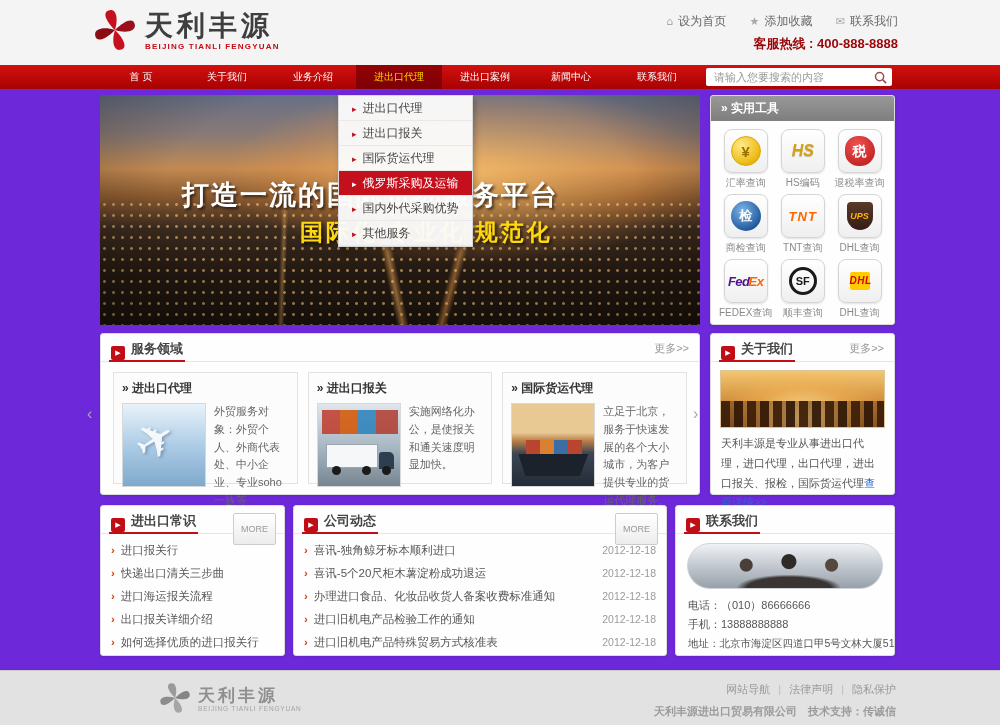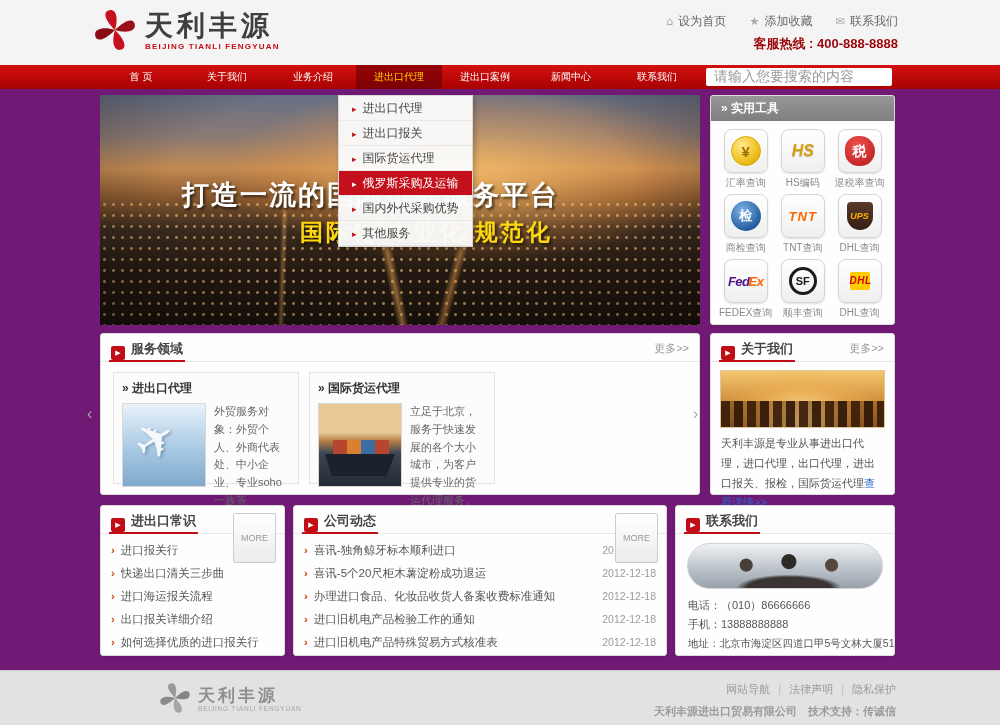--- a/index.html
+++ b/index.html
@@ -1,37 +1,37 @@
 <!DOCTYPE html>
 <html><head>
 <meta charset="utf-8">
 <style>
   * { margin:0; padding:0; box-sizing:border-box; }
   body { font-family:"Liberation Sans","DejaVu Sans",sans-serif; background:#dcdcdc; }
-  .page { position:relative; width:1000px; height:725px; margin:0 auto; background:#701a75; overflow:hidden; }
+  .page { position:relative; width:1000px; height:725px; margin:0 auto; background:#6d28d9; overflow:hidden; }
 
   
   .header { position:absolute; left:0; top:0; width:1000px; height:65px; background:#f4f4f4; }
   .logo { position:absolute; left:92px; top:7px; display:flex; align-items:center; }
   .logo-text { margin-left:7px; }
   .logo-title { font-family:"DejaVu Serif","Liberation Serif",serif; font-size:28px; font-weight:bold; color:#3f3f3f; letter-spacing:4px; line-height:32px; }
   .logo-sub { font-size:8px; font-weight:bold; color:#c40d16; letter-spacing:1.2px; }
   .quick { position:absolute; top:13px; right:102px; font-size:12px; color:#666; }
   .quick-item { margin-left:20px; cursor:pointer; }
   .quick-item .g { color:#a9a9a9; margin-right:5px; font-size:11px; font-family:"DejaVu Sans",sans-serif; }
   .hotline { position:absolute; top:35px; right:102px; font-size:13px; font-weight:bold; color:#9b0509; }
 
   
   .nav { position:absolute; left:0; top:65px; width:1000px; height:24px; background:linear-gradient(#d3100f,#a80202); z-index:20; }
   .nav-items { position:absolute; left:98px; top:0; display:flex; }
   .nav-item { width:86px; line-height:24px; text-align:center; font-size:10px; color:#fff; cursor:pointer; position:relative; }
   .nav-item.active { background:linear-gradient(#930205,#7e0104); color:#ffd400; }
   .nav-item.active::after { content:""; position:absolute; left:50%; margin-left:-4px; bottom:-5px; border:4px solid transparent; border-top:5px solid #7e0104; z-index:40; }
   .search { position:absolute; right:108px; top:3px; width:186px; height:18px; background:#fff; border-radius:2px; display:flex; align-items:center; padding:0 5px 0 8px; }
-  .search input { flex:1; border:none; outline:none; background:transparent; font-size:14px; color:#666; font-family:Liberation Mono, monospace; }
+  .search input { flex:1; border:none; outline:none; background:transparent; font-size:11px; color:#666; font-family:Liberation Sans, sans-serif; }
   .search input::placeholder { color:#999; }
 
   
   .banner { position:absolute; left:100px; top:95px; width:600px; height:230px; overflow:hidden; z-index:1;
     background:
       radial-gradient(ellipse 330px 120px at 62% 34%, rgba(255,196,110,.75), rgba(255,160,70,.22) 55%, transparent 75%),
       linear-gradient(180deg,#667086 0%,#8b7a74 18%,#c28a52 32%,#8a5a30 44%,#3a2a1e 58%,#221811 78%,#17100b 100%); }
   .banner .lights { position:absolute; left:0; right:0; top:45%; bottom:0; background-image:radial-gradient(rgba(255,205,125,.7) 1px, transparent 1.6px); background-size:9px 11px; opacity:.8; }
   .banner .roads { position:absolute; left:0; right:0; top:50%; bottom:0;
     background:
@@ -49,21 +49,21 @@
   .dd-item.active { background:#c3101c; color:#fff; }
   .dd-item.active .b { color:#fff; }
 
   
   .box { position:absolute; background:#fefefe; border:1px solid #dcdcdc; border-radius:3px; box-shadow:0 1px 3px rgba(0,0,0,.10); }
   .box-header { position:relative; height:28px; line-height:28px; border-bottom:1px solid #e6e6e6; padding:0 10px; }
   .marker { display:inline-block; width:14px; height:14px; background:#c00d16; color:#fff; font-size:7px; line-height:14px; text-align:center; vertical-align:-2px; margin-right:6px; border-radius:2px; }
   .btitle { font-size:13px; font-weight:bold; color:#444; }
   .redline { position:absolute; left:8px; bottom:-1px; height:2px; background:#c00d16; width:80px; }
   .more-link { position:absolute; right:10px; top:0; font-size:11px; color:#999; cursor:pointer; }
-  .more-badge { position:absolute; right:8px; top:7px; font-size:9px; color:#999; border:1px solid #ccc; background:linear-gradient(#fff,#ececec); padding:10px 7px; border-radius:2px; cursor:pointer; }
+  .more-badge { position:absolute; right:8px; top:7px; font-size:9px; color:#999; border:1px solid #ccc; background:linear-gradient(#fff,#ececec); padding:1px 7px; border-radius:2px; cursor:pointer; }
 
   
   .tools { left:710px; top:95px; width:185px; height:230px; }
   .tools-header { height:25px; line-height:25px; background:linear-gradient(#989898,#7e7e7e); color:#fff; font-size:12px; font-weight:bold; padding-left:10px; border-radius:2px 2px 0 0; }
   .tools-grid { display:grid; grid-template-columns:repeat(3,1fr); gap:4px 4px; padding:8px 8px; text-align:center; }
   .tile { width:44px; height:44px; margin:0 auto; background:linear-gradient(#fff,#efefef); border:1px solid #d5d5d5; border-radius:8px; box-shadow:0 1px 2px rgba(0,0,0,.12); display:flex; align-items:center; justify-content:center; cursor:pointer; }
   .tlabel { font-size:10px; color:#8a8a8a; margin-top:3px; white-space:nowrap; }
   .ticon { display:inline-block; font-weight:bold; }
   .ticon-coin { width:30px; height:30px; border-radius:50%; background:radial-gradient(circle at 35% 30%,#ffe98a,#f0c020 60%,#cf9a00); color:#9a7000; font-size:15px; line-height:30px; text-align:center; border:1px solid #d8ab00; }
   .ticon-hs { color:#d4a017; font-size:16px; font-style:italic; text-shadow:0 1px 1px rgba(120,80,0,.4); }
@@ -269,20 +269,33 @@
       <div class="card">
         <div class="card-title" data-bind="services.cards.0.title">» 进出口代理</div>
         <div class="card-body">
           <div class="cimg cimg-plane">
               <span class="glyph">✈</span>
             </div>
           <div class="card-text" data-bind="services.cards.0.text">外贸服务对象：外贸个人、外商代表处、中小企业、专业soho一族等</div>
         </div>
       </div>
       <div class="card">
+        <div class="card-title" data-bind="services.cards.1.title">» 进出口报关</div>
+        <div class="card-body">
+          <div class="cimg cimg-truck">
+            <div class="t-trailer"></div>
+            <div class="t-cab"></div>
+            <div class="t-w" style="left:14px"></div>
+            <div class="t-w" style="left:44px"></div>
+            <div class="t-w" style="left:64px"></div>
+          </div>
+          <div class="card-text" data-bind="services.cards.1.text">实施网络化办公，是使报关和通关速度明显加快。</div>
+        </div>
+      </div>
+      <div class="card">
         <div class="card-title" data-bind="services.cards.2.title">» 国际货运代理</div>
         <div class="card-body">
           <div class="cimg cimg-ship"></div>
           <div class="card-text" data-bind="services.cards.2.text">立足于北京，服务于快速发展的各个大小城市，为客户提供专业的货运代理服务。</div>
         </div>
       </div>
     </div>
   </div>
   <div class="car-arrow car-left" data-bind="icons.carousel_left">‹</div>
   <div class="car-arrow car-right" data-bind="icons.carousel_right">›</div>

